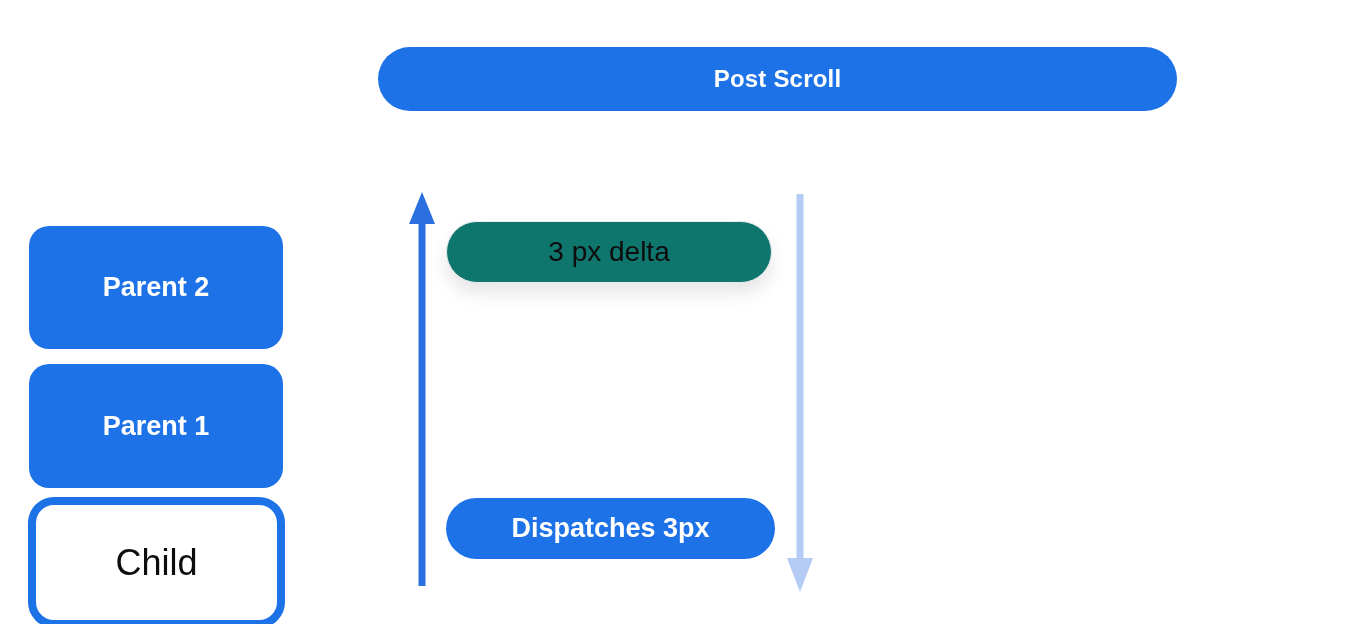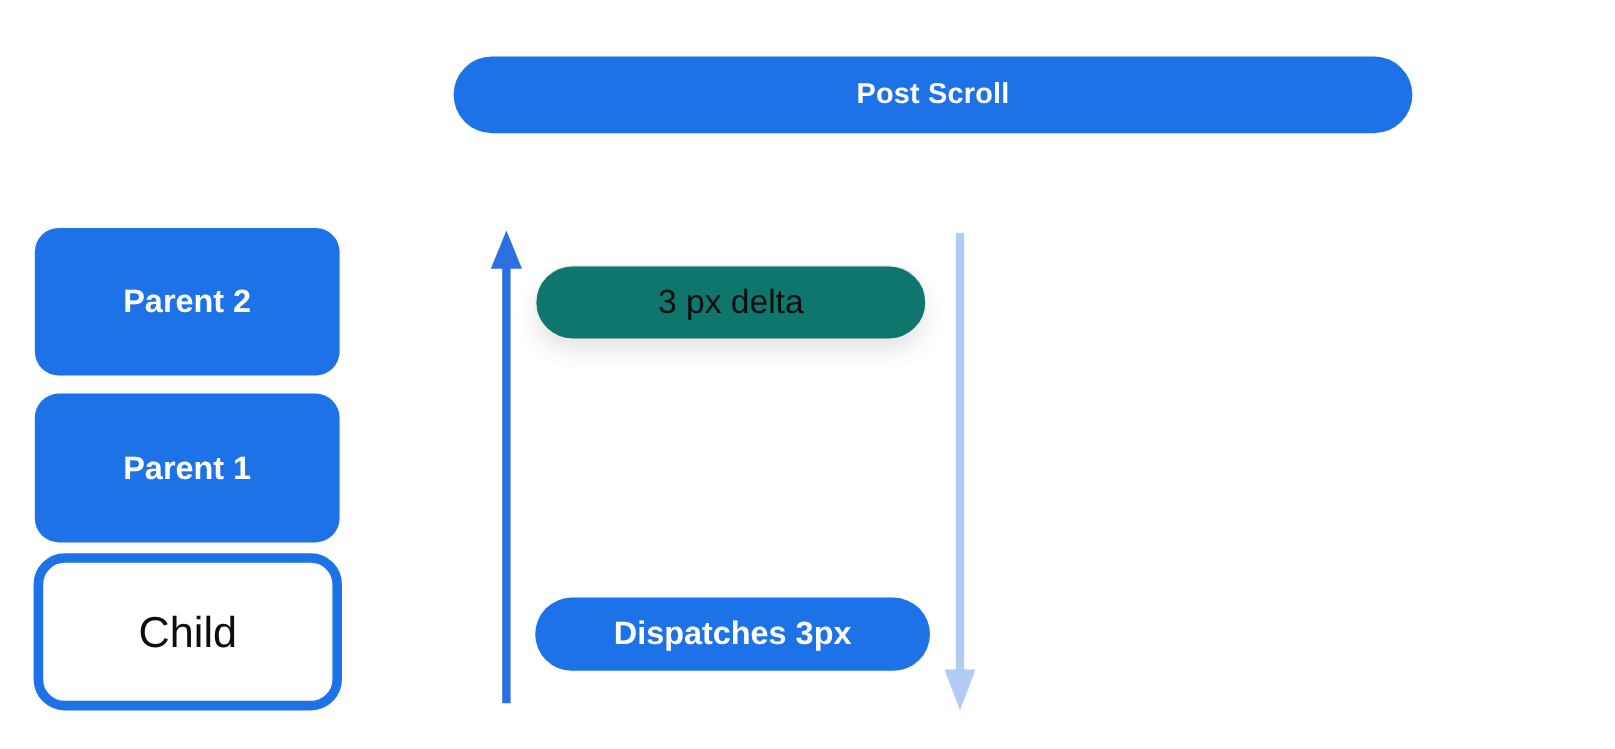--- a/index.html
+++ b/index.html
@@ -31,20 +31,21 @@
     font-size: 24px;
     letter-spacing: 0.2px;
   }
   .stack-box {
     position: absolute;
     display: flex;
     align-items: center;
     justify-content: center;
     box-sizing: border-box;
     border-radius: 20px;
+    margin-top: 36px;
   }
   .stack-box.filled {
     background: #1e72e8;
     color: #ffffff;
     font-weight: 700;
     font-size: 27px;
   }
   .parent2-box { left: 29px; top: 190px; width: 254px; height: 123px; }
   .parent1-box { left: 29px; top: 328px; width: 254px; height: 124px; justify-content: center; }
   .child-box {

